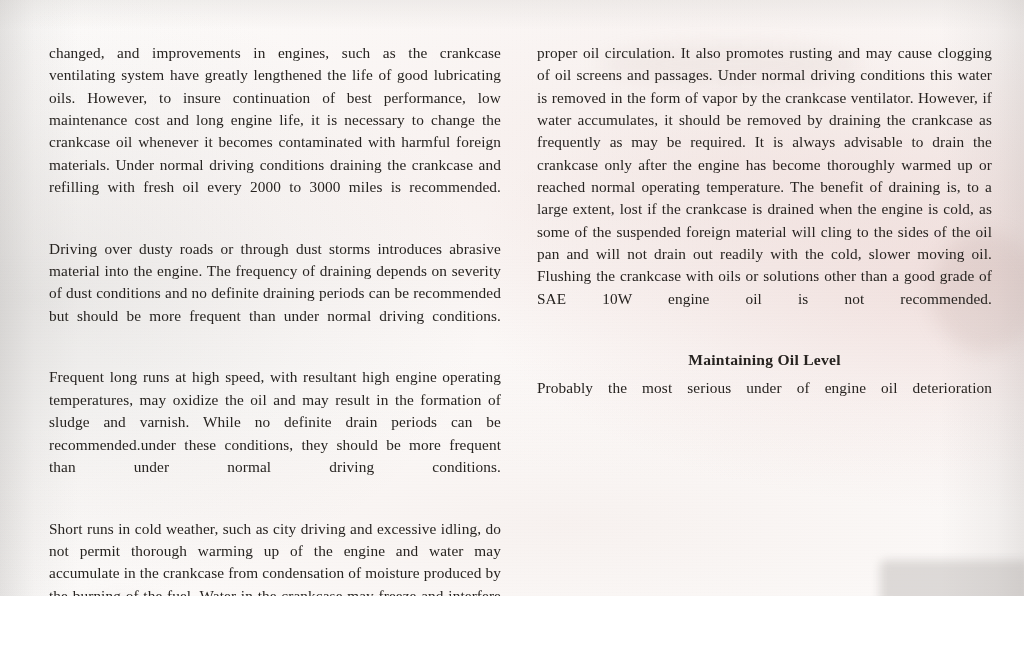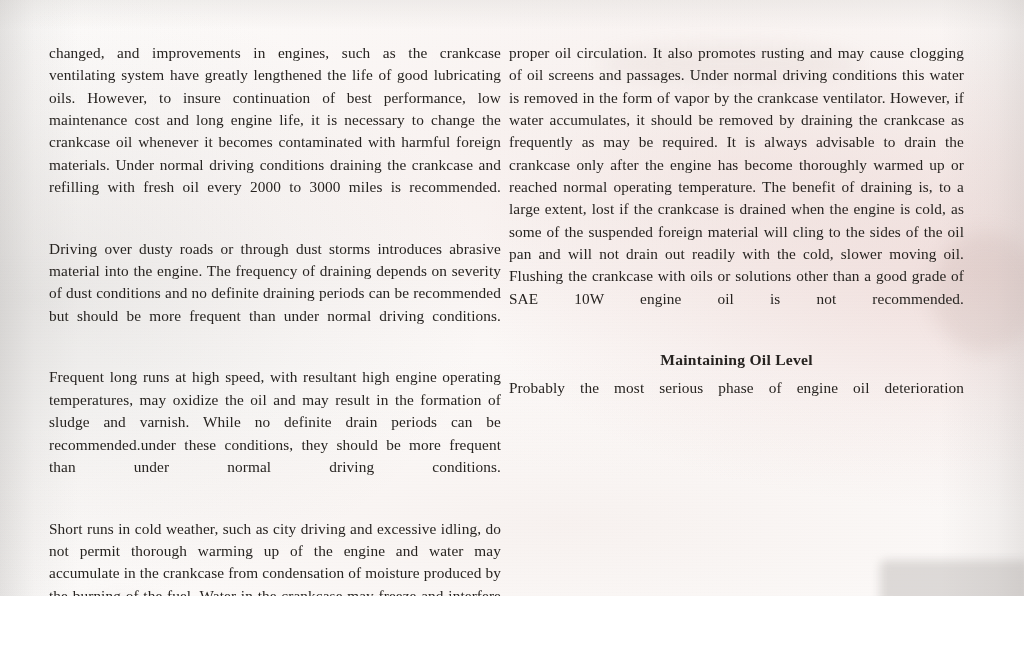--- a/index.html
+++ b/index.html
@@ -63,21 +63,21 @@
     position: absolute;
     top: 42px;
     text-align: justify;
     text-justify: inter-word;
     font-size: 15.3px;
     line-height: 22.35px;
     letter-spacing: 0.1px;
     z-index: 3;
   }
   .column.left  { left: 49px;  width: 452px; }
-  .column.right { left: 509px; width: 455px; }
+  .column.right { left: 537px; width: 455px; }
 
   p.para {
     margin: 0 0 17px 0;
     text-align: justify;
   }
   p.para.tight { margin-bottom: 0; }
   
   p.para:after {
     content: "";
     display: inline-block;
@@ -128,18 +128,18 @@
   <div class="column left inked">
     <p class="para">changed, and improvements in engines, such as the crankcase ventilating system have greatly lengthened the life of good lubricating oils. However, to insure continuation of best performance, low maintenance cost and long engine life, it is necessary to change the crankcase oil whenever it becomes contaminated with harmful foreign materials. Under normal driving conditions draining the crankcase and refilling with fresh oil every 2000 to 3000 miles is recommended.</p>
     <p class="para">Driving over dusty roads or through dust storms introduces abrasive material into the engine. The frequency of draining depends on severity of dust conditions and no definite draining periods can be recommended but should be more frequent than under normal driving conditions.</p>
     <p class="para">Frequent long runs at high speed, with resultant high engine operating temperatures, may oxidize the oil and may result in the formation of sludge and varnish. While no definite drain periods can be recommended.under these conditions, they should be more frequent than under normal driving conditions.</p>
     <p class="para tight">Short runs in cold weather, such as city driving and excessive idling, do not permit thorough warming up of the engine and water may accumulate in the crankcase from condensation of moisture produced by the burning of the fuel. Water in the crankcase may freeze and interfere with</p>
   </div>
 
   <div class="column right inked">
     <p class="para">proper oil circulation. It also promotes rusting and may cause clogging of oil screens and passages. Under normal driving conditions this water is removed in the form of vapor by the crankcase ventilator. However, if water accumulates, it should be removed by draining the crankcase as frequently as may be required. It is always advisable to drain the crankcase only after the engine has become thoroughly warmed up or reached normal operating temperature. The benefit of draining is, to a large extent, lost if the crankcase is drained when the engine is cold, as some of the suspended foreign material will cling to the sides of the oil pan and will not drain out readily with the cold, slower moving oil. Flushing the crankcase with oils or solutions other than a good grade of SAE 10W engine oil is not recommended.</p>
     <h2 class="section-heading first">Maintaining Oil Level</h2>
-    <p class="para tight">Probably the most serious phase of engine oil deterioration</p>
+    <p class="para tight">Probably the most serious under of engine oil deterioration</p>
   </div>
 
   <div class="page-number inked">58</div>
 
 </div>
 
 </body></html>

